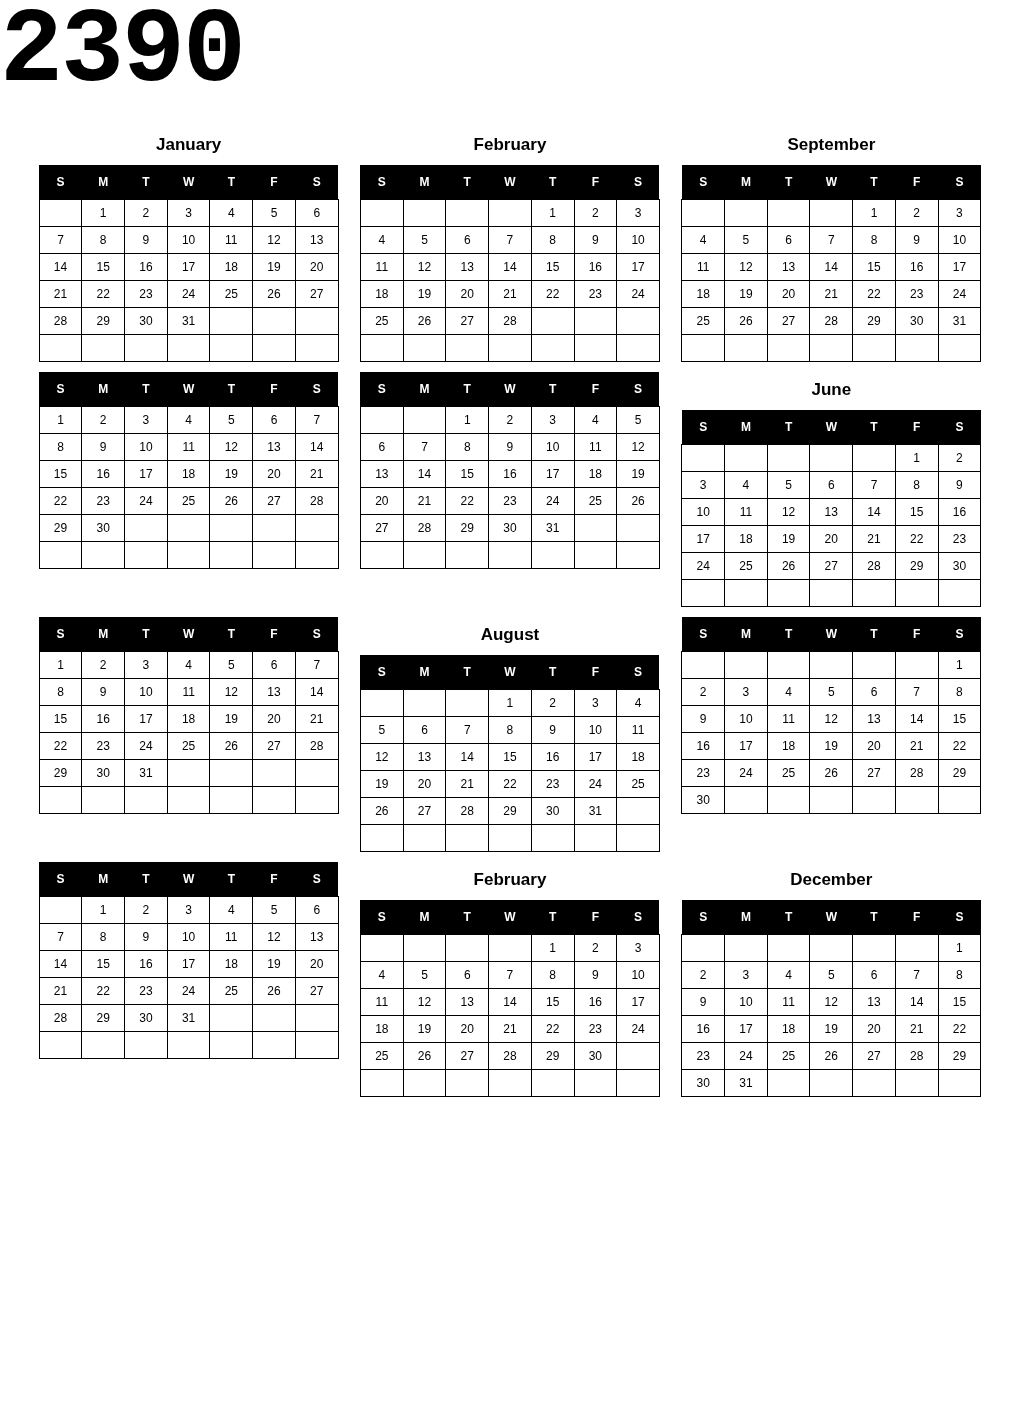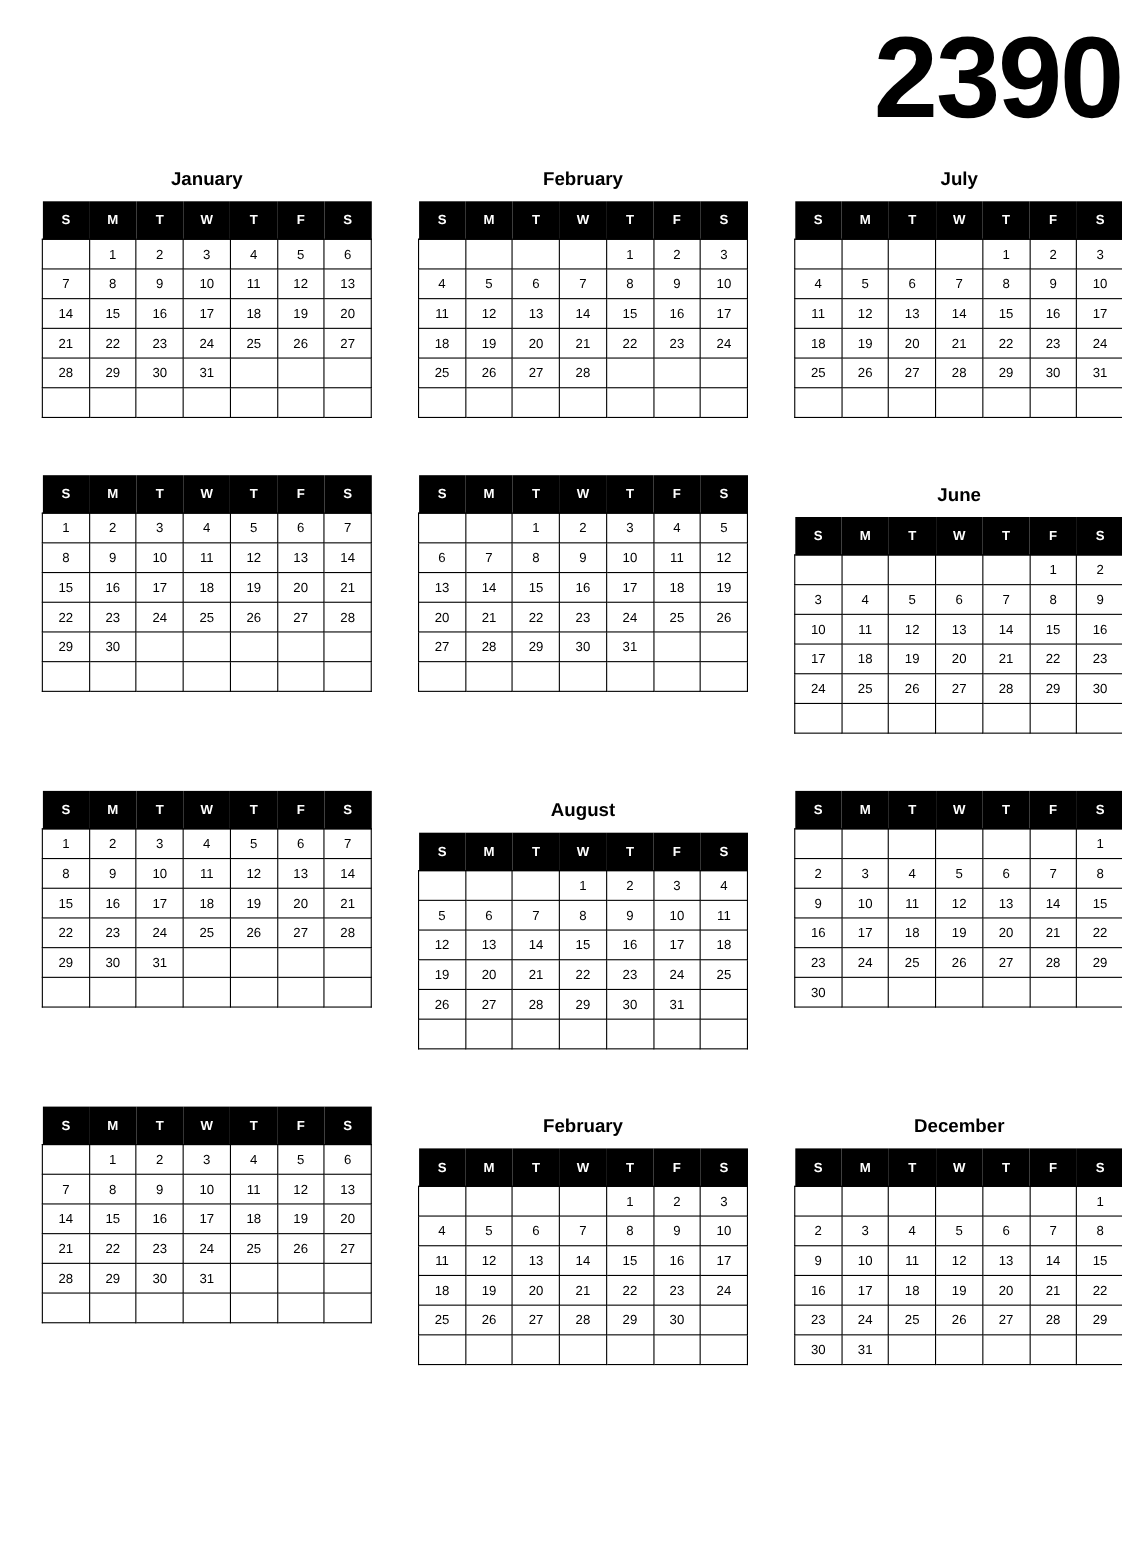--- a/index.html
+++ b/index.html
@@ -8,38 +8,36 @@
     background: #ffffff;
   }
   body {
     width: 1020px;
     height: 1412px;
     font-family: "Liberation Sans", sans-serif;
     color: #000000;
     overflow: hidden;
   }
   #year-title {
-    text-align: right;
+    text-align: left;
     font-size: 105px;
     font-weight: bold;
     line-height: 1;
     letter-spacing: -2px;
-    padding-top: 18px;
     margin: 0;
-    font-family: Liberation Sans, sans-serif;
+    font-family: Liberation Mono, monospace;
   }
   .calendar-grid {
     display: grid;
     grid-template-columns: repeat(3, 1fr);
     column-gap: 20px;
     row-gap: 0px;
     padding: 0 38px;
     margin-top: 22px;
     box-sizing: border-box;
-    gap: 42px;
   }
   .month-block {
     width: 300px;
     margin: 0 auto;
     margin-bottom: 10px;
   }
   .month-name {
     text-align: center;
     font-size: 17px;
     font-weight: bold;
@@ -217,21 +215,21 @@
               <td class="empty"></td>
               <td class="empty"></td>
               <td class="empty"></td>
               <td class="empty"></td>
               <td class="empty"></td>
             </tr>
           </tbody>
         </table>
       </div>
       <div class="month-block">
-        <div class="month-name">July</div>
+        <div class="month-name">September</div>
         <table class="month-table">
           <thead>
             <tr>
               <th>S</th>
               <th>M</th>
               <th>T</th>
               <th>W</th>
               <th>T</th>
               <th>F</th>
               <th>S</th>

